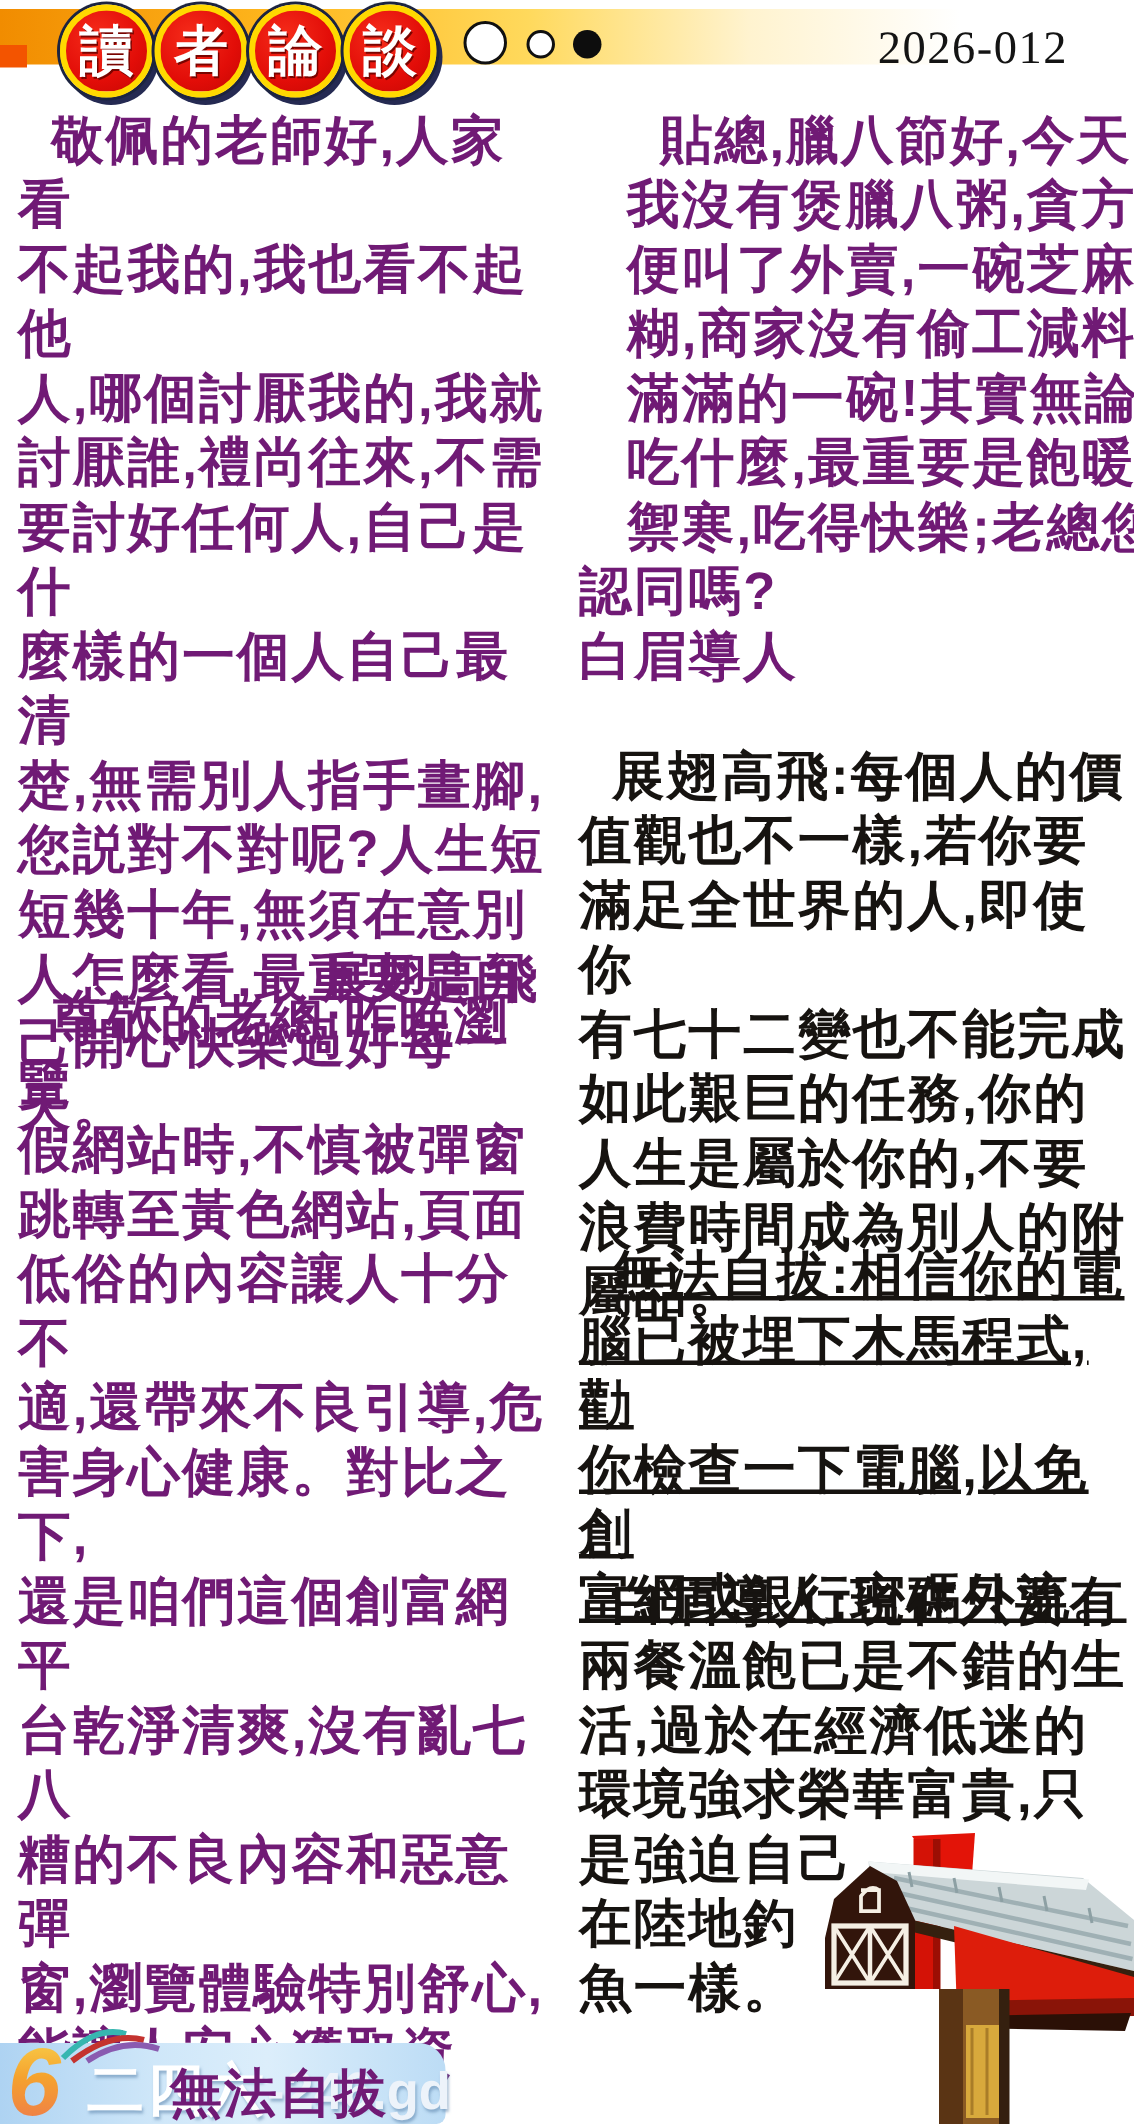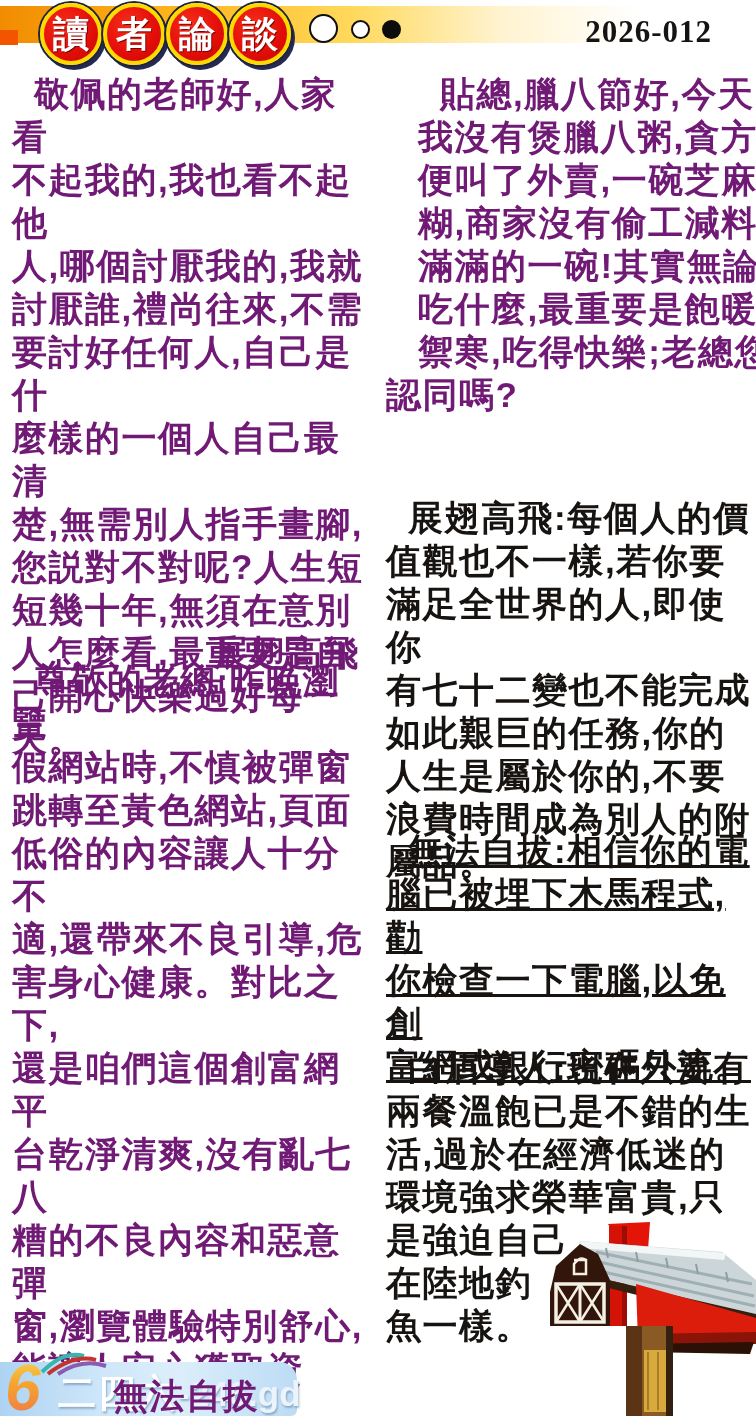--- a/index.html
+++ b/index.html
@@ -31,38 +31,38 @@
     color:#ffffff;font-size:36px;line-height:1;
     text-shadow:1px 1px 0 #7a0400;
   }
   .dot{position:absolute;border-radius:50%;}
   .dot-large{top:14px;left:309px;width:25px;height:25px;background:#fff;border:2px solid #101010;}
   .dot-small{top:20px;left:351px;width:15px;height:15px;background:#fff;border:2px solid #101010;}
   .dot-filled{top:20px;left:382px;width:19px;height:19px;background:#0d0d0d;}
   .issue-number{
     position:absolute;top:14px;right:44px;
     font-family:"Liberation Serif","DejaVu Serif",serif;
-    font-size:31px;color:#141414;font-weight:700;letter-spacing:1px;
+    font-size:31px;color:#141414;font-weight:400;letter-spacing:1px;
   }
   
   .para{
     position:absolute;
     font-size:35px;line-height:43px;letter-spacing:1.5px;
     white-space:pre-line;text-indent:22px;
   }
   .red{color:#701a75;}
   .black{color:#161310;}
   .sig-line{
     position:absolute;font-size:35px;line-height:43px;letter-spacing:1.5px;
     text-align:right;
     margin-top:40px;
   }
   .mixed-line{
-    position:absolute;display:flex;justify-content:space-between;
-    font-size:35px;line-height:43px;letter-spacing:1.5px;
+    position:absolute;display:flex;justify-content:flex-end;
+    font-size:35px;line-height:43px;letter-spacing:1.5px;flex-direction:column;
   }
   
   .footer-band{
     position:absolute;left:0;top:1362px;width:297px;height:54px;
     background:linear-gradient(to right,#aed3f2 0%,#cfe7f9 35%,#dceefb 60%,#bcdcf5 100%);
     border-radius:0 18px 6px 0;
     z-index:1;
   }
   .logo-numeral{
     position:absolute;left:5px;top:1358px;z-index:2;
@@ -149,20 +149,21 @@
 
   <div class="para red" style="left:386px;top:72px;width:364px;margin-left:32px;">貼總,臘八節好,今天
 我沒有煲臘八粥,貪方
 便叫了外賣,一碗芝麻
 糊,商家沒有偷工減料,
 滿滿的一碗!其實無論
 吃什麼,最重要是飽暖
 禦寒,吃得快樂;老總您</div>
   <div class="mixed-line red" style="left:386px;top:373px;width:358px;">
     <span>認同嗎?</span>
+    <span>白眉導人</span>
   </div>
 
   <div class="para black" style="left:386px;top:452px;width:366px;margin-top:44px;">展翅高飛:每個人的價
 值觀也不一樣,若你要
 滿足全世界的人,即使你
 有七十二變也不能完成
 如此艱巨的任務,你的
 人生是屬於你的,不要
 浪費時間成為別人的附
 屬品。</div>

